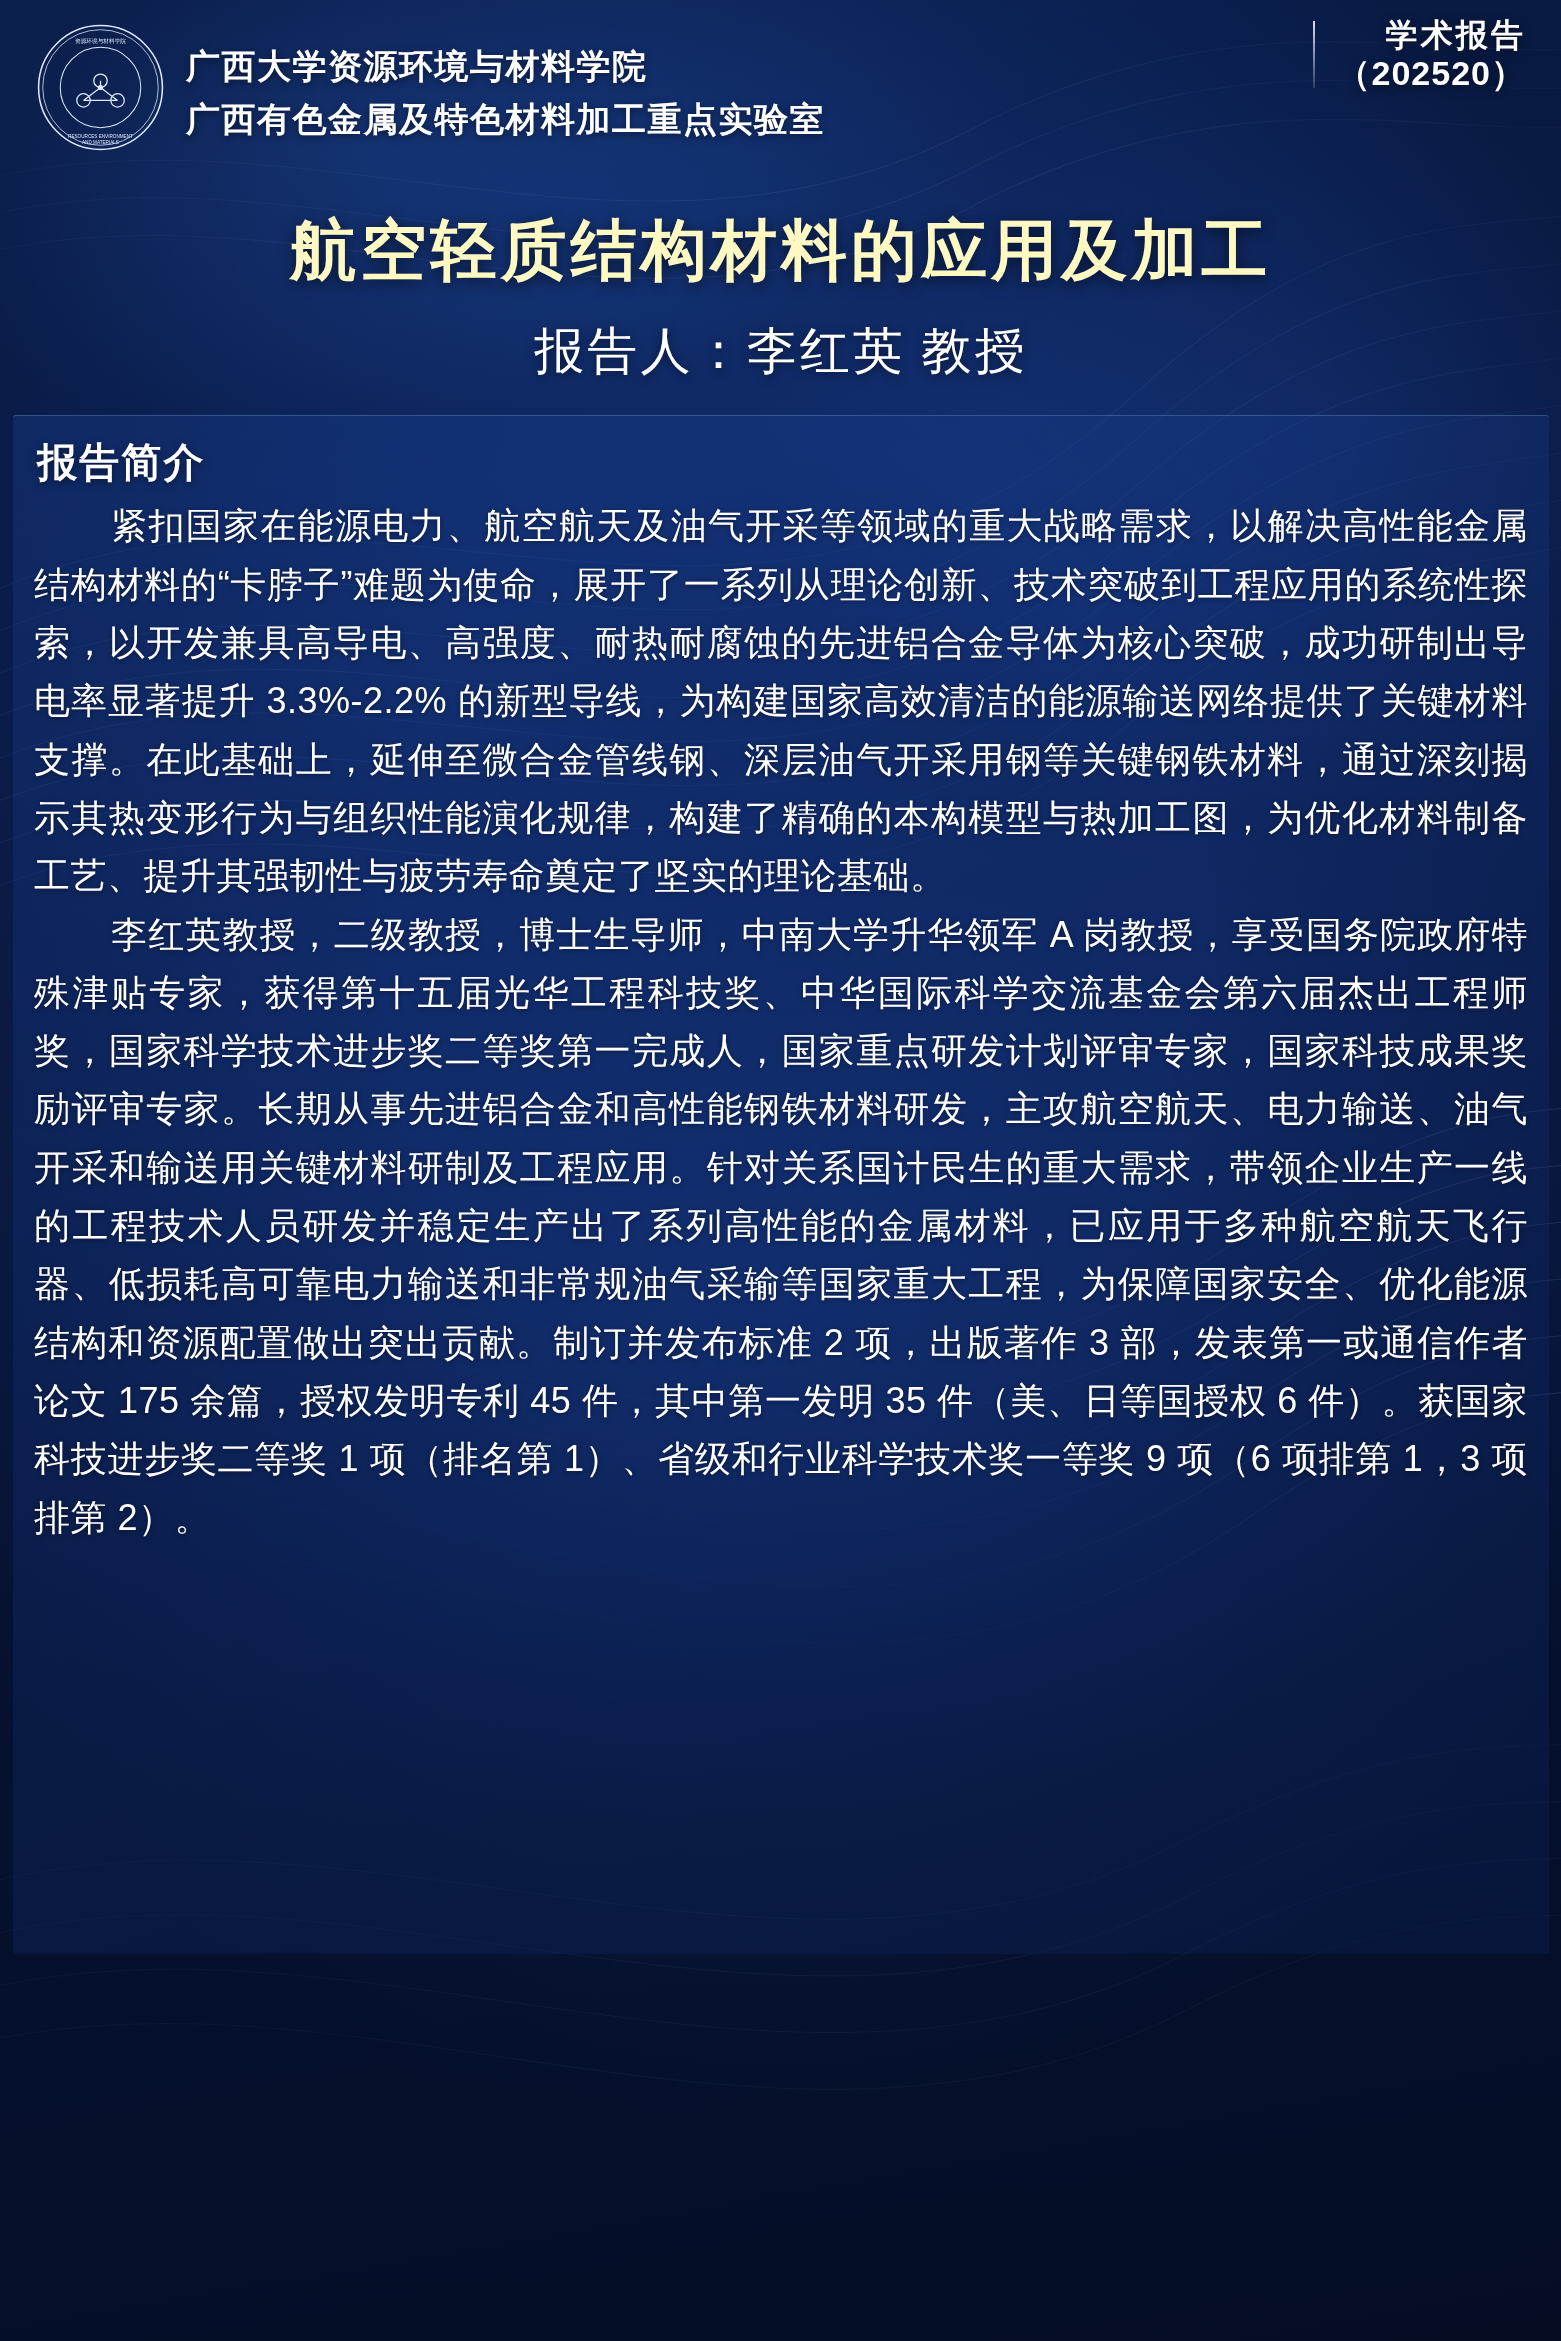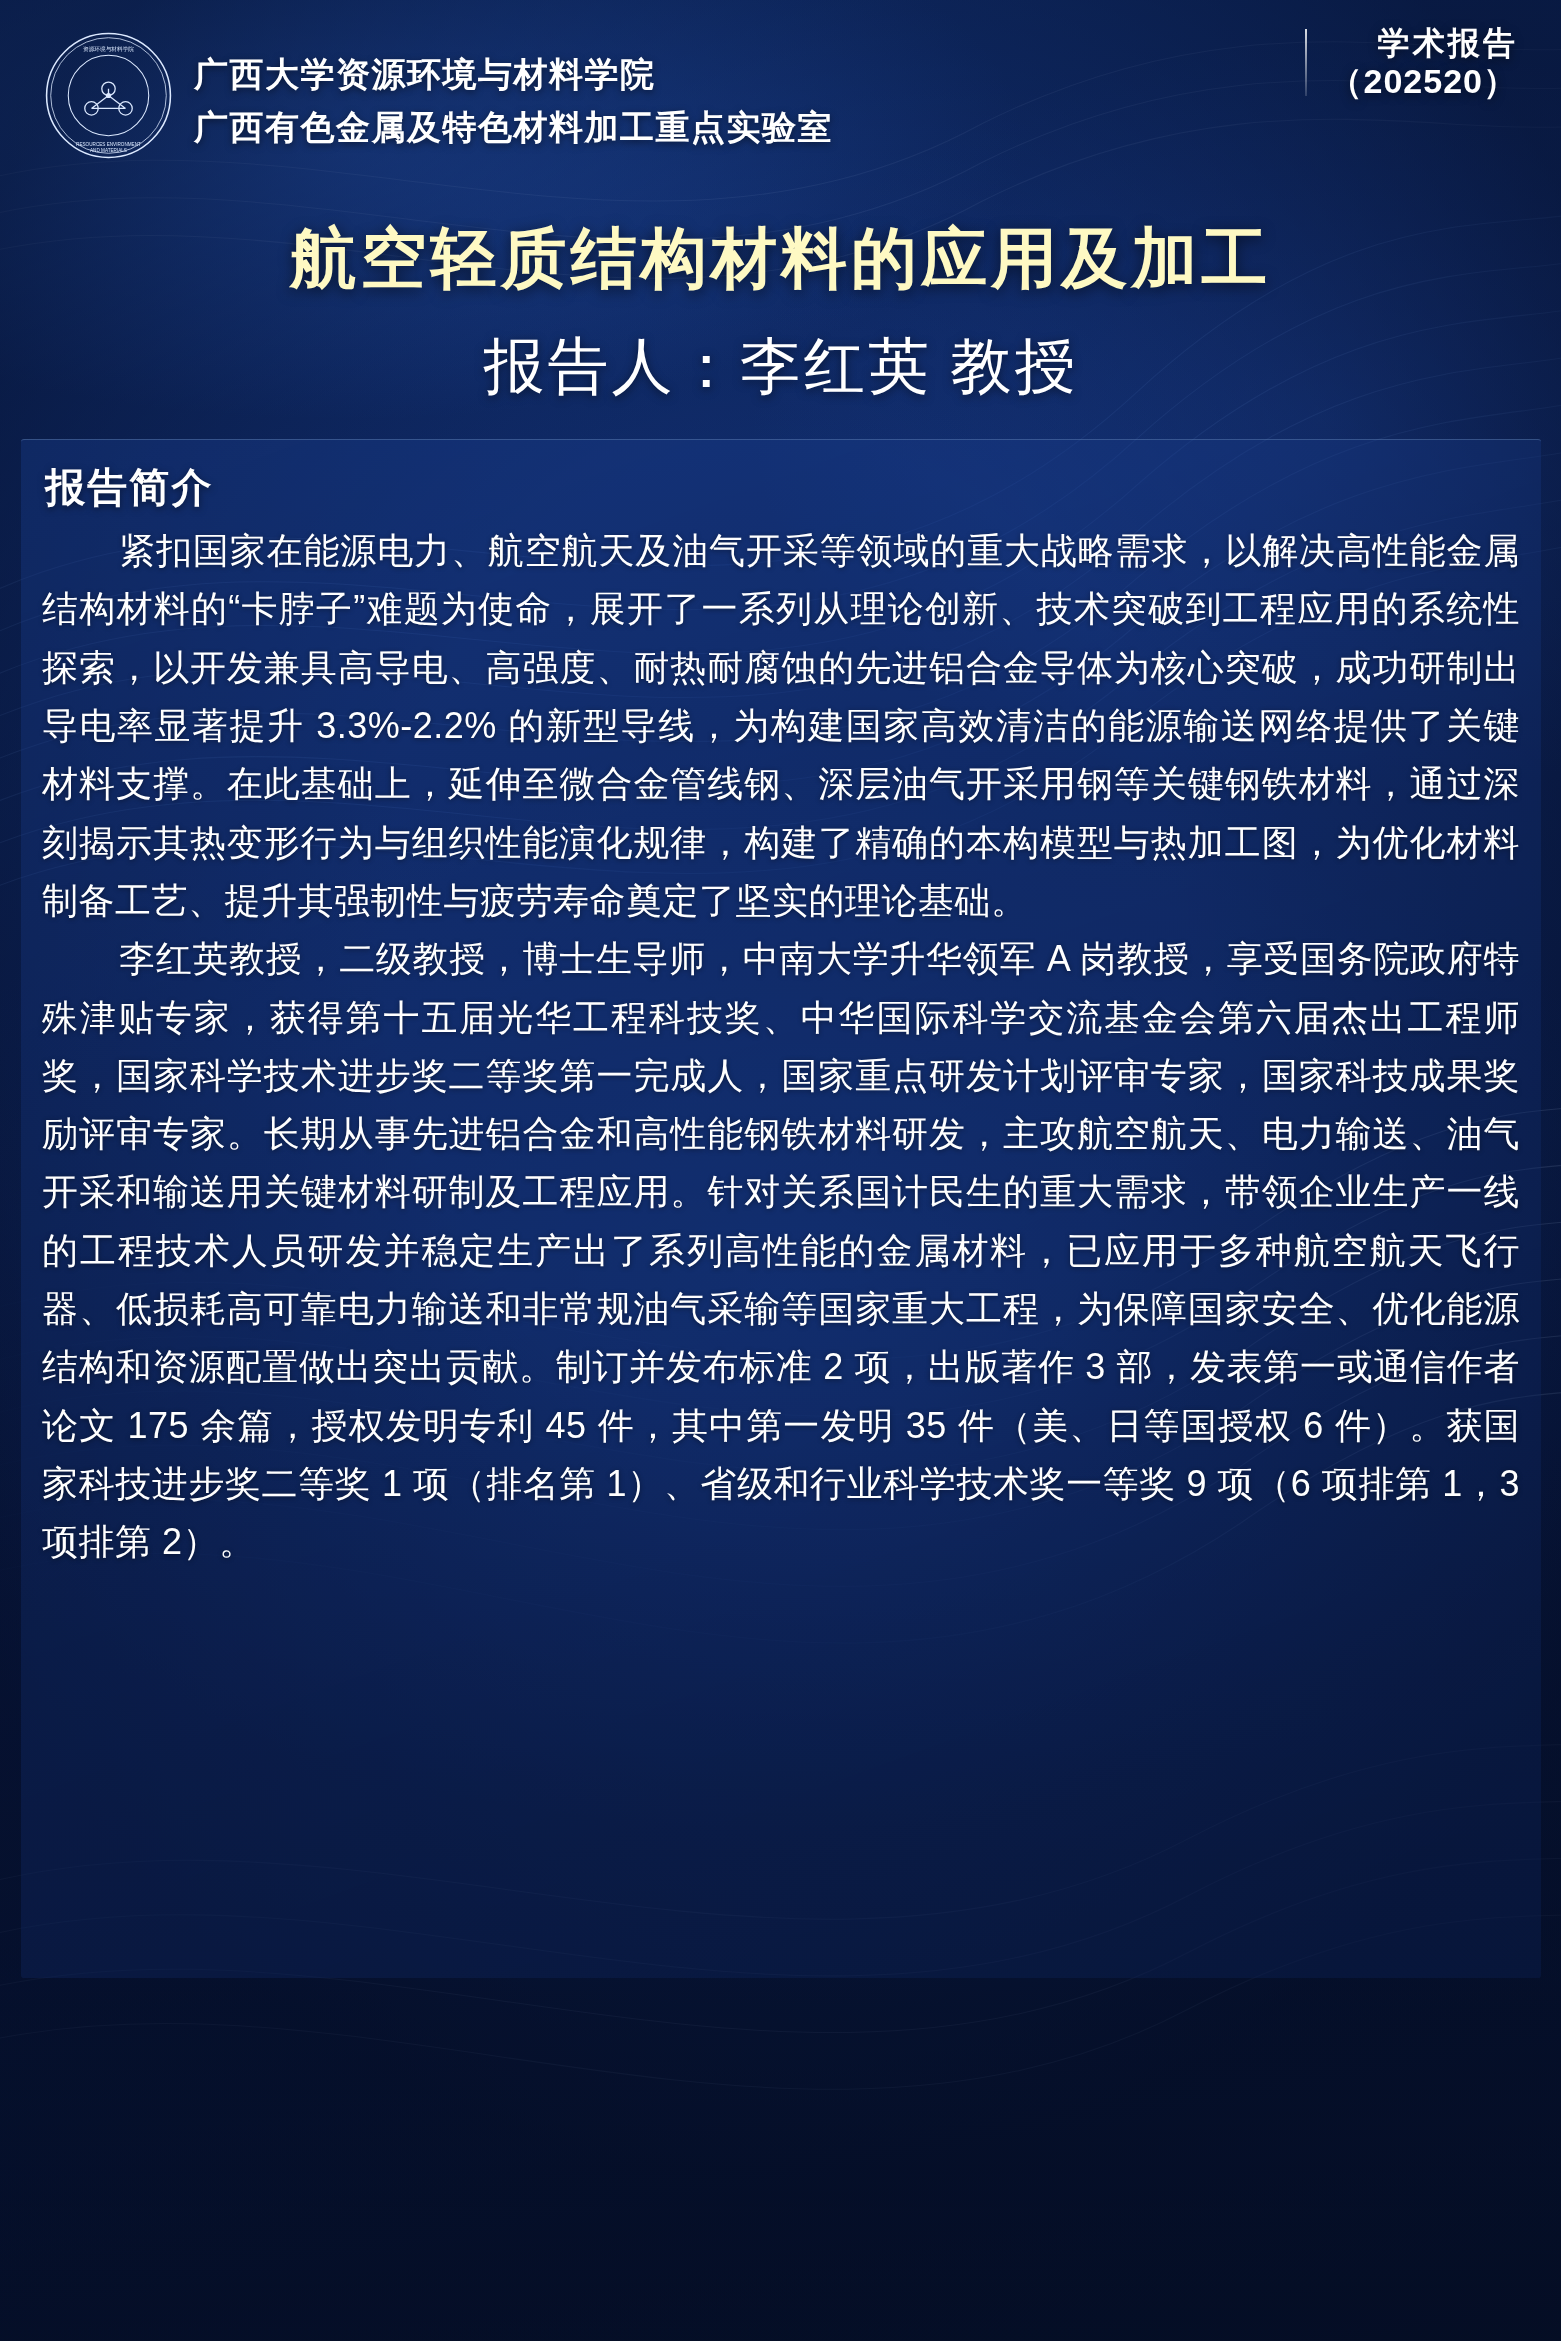--- a/index.html
+++ b/index.html
@@ -37,21 +37,21 @@
     z-index: 2;
     background: radial-gradient(ellipse 981px 1239px at 50% 40%, rgba(0,0,0,0) 40%, rgba(2,8,28,0.55) 100%);
     pointer-events: none;
   }
 
   .page {
     position: relative;
     z-index: 5;
     width: 1562px;
     height: 1696px;
-    padding: 8px;
+    padding: 0;
   }
 
   
   .header {
     position: relative;
     height: 181px;
     padding: 19.6px 31px 0 31px;
     display: flex;
     align-items: flex-start;
   }
@@ -123,21 +123,21 @@
     text-shadow: 0 3.1px 13.4px rgba(0,0,0,0.6);
     margin-top: 20px;
   }
 
   .meta-block {
     padding: 17.6px 0 13.4px 0;
     text-align: center;
   }
   .meta-line {
     color: #ffffff;
-    font-size: 61px;
+    font-size: 50px;
     font-weight: 400;
     letter-spacing: 3.1px;
     line-height: 1.52;
     text-shadow: 0 2.1px 9.3px rgba(0,0,0,0.55);
     font-family: "Liberation Serif", serif;
   }
 
   
   .panel {
     margin: 12.4px 13.4px 0 13.4px;

